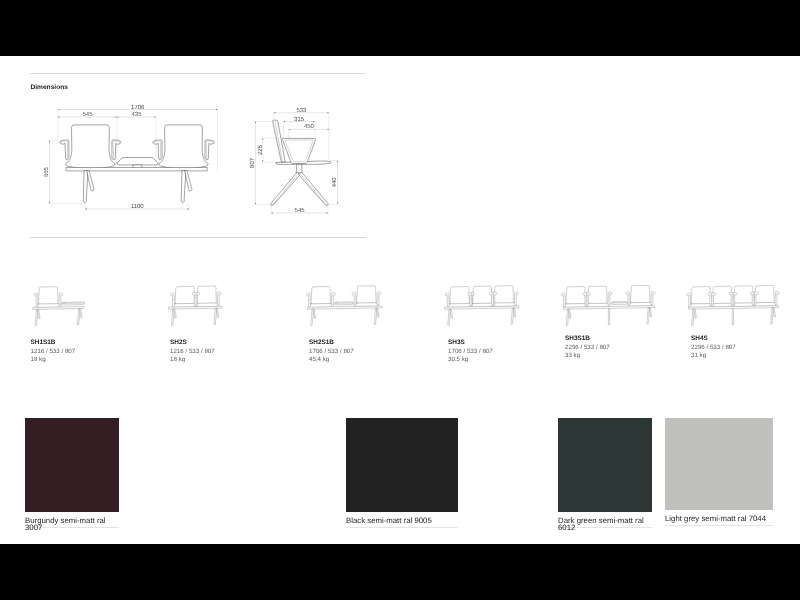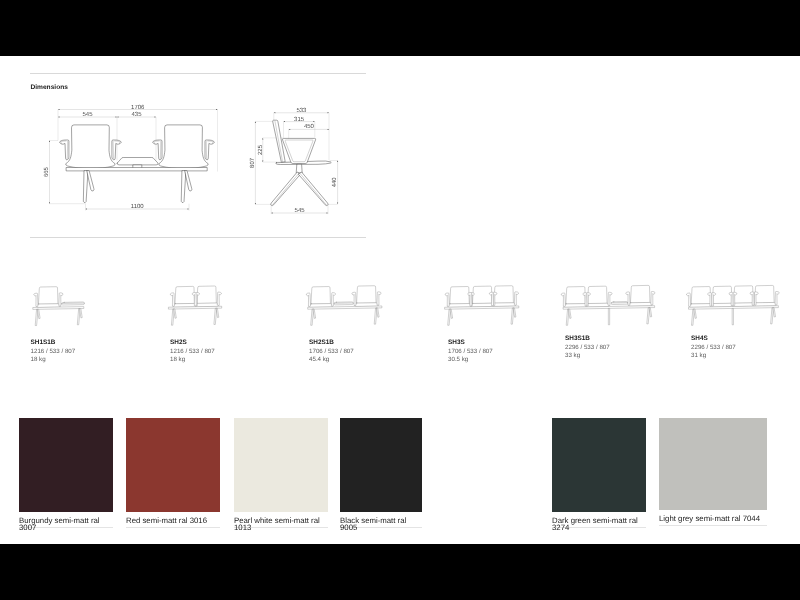--- a/index.html
+++ b/index.html
@@ -7,21 +7,21 @@
   #page{position:absolute;left:0;top:0;width:800px;height:600px;background:#000;}
   #sheet{position:absolute;left:0;top:55.7px;width:800px;height:488.3px;background:#fff;}
   .rule{position:absolute;left:30px;width:336px;height:1px;background:#d9d9d9;}
   #rule1{top:17.5px;}
   #rule2{top:181.5px;}
   #dimTitle{position:absolute;left:30.5px;top:28.2px;font-size:6.6px;font-weight:bold;color:#1c1c1c;}
   svg.draw{position:absolute;left:0;top:0;}
   .prod{position:absolute;}
   .pcode{font-size:6.4px;font-weight:bold;color:#1c1c1c;line-height:11.2px;}
   .pdim{font-size:6.2px;color:#5c5c5c;line-height:8.0px;}
-  .swatch{position:absolute;}
+  .swatch{position:absolute;margin-left:6px;}
   .chip{width:100%;}
   .sline{position:absolute;top:108.4px;left:0;width:100%;height:0.8px;background:#e4e4e4;}
   .slabel{position:absolute;top:98.2px;font-size:7.8px;color:#1c1c1c;line-height:7.05px;width:100%;}
 </style>
 </head>
 <body>
 
 <div id="page">
   <div id="sheet">
     <div class="rule" id="rule1"></div>
@@ -283,39 +283,29 @@
       <div class="prod" style="left:691.0px;top:277.2px">
         <div class="pcode">SH4S</div>
         <div class="pdim">2296 / 533 / 807</div>
         <div class="pdim">31 kg</div>
       </div>
     <div class="swatch" style="left:19px;top:362.7px;width:94px">
         <div class="chip" style="height: 94px; background: rgb(50, 30, 35);"></div>
         <div class="sline" style="top:108.4px"></div>
         <div class="slabel" style="top:98.2px">Burgundy semi-matt ral 3007</div>
       </div>
-      <div class="swatch" style="left:126px;top:362.7px;width:94px">
-        <div class="chip" style="height: 94px; background: rgb(139, 55, 47);"></div>
-        <div class="sline" style="top:108.4px"></div>
-        <div class="slabel" style="top:98.2px">Red semi-matt ral 3016</div>
-      </div>
-      <div class="swatch" style="left:234px;top:362.7px;width:94px">
-        <div class="chip" style="height: 94px; background: rgb(235, 233, 223);"></div>
-        <div class="sline" style="top:108.4px"></div>
-        <div class="slabel" style="top:98.2px">Pearl white semi-matt ral 1013</div>
-      </div>
-      <div class="swatch" style="left:340px;top:362.7px;width:82px">
+      <div class="swatch" style="left:340px;top:362.7px;width:112px">
         <div class="chip" style="height: 94px; background: rgb(34, 34, 34);"></div>
         <div class="sline" style="top:108.4px"></div>
         <div class="slabel" style="top:98.2px">Black semi-matt ral 9005</div>
       </div>
       <div class="swatch" style="left:552px;top:362.7px;width:94px">
         <div class="chip" style="height: 94px; background: rgb(43, 54, 53);"></div>
         <div class="sline" style="top:108.4px"></div>
-        <div class="slabel" style="top:98.2px">Dark green semi-matt ral 3274</div>
+        <div class="slabel" style="top:98.2px">Dark green semi-matt ral 6012</div>
       </div>
       <div class="swatch" style="left:659px;top:362.7px;width:108px">
         <div class="chip" style="height: 92px; background: rgb(192, 192, 188);"></div>
         <div class="sline" style="top:106.4px"></div>
         <div class="slabel" style="top:96.2px">Light grey semi-matt ral 7044</div>
       </div>
   </div>
 </div>
 
 </body></html>

